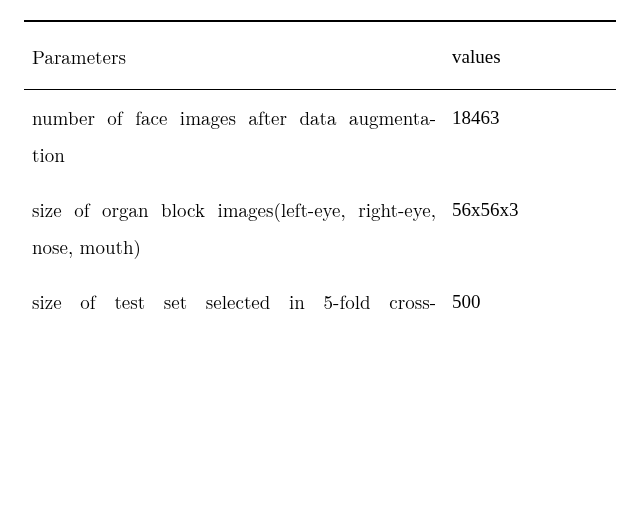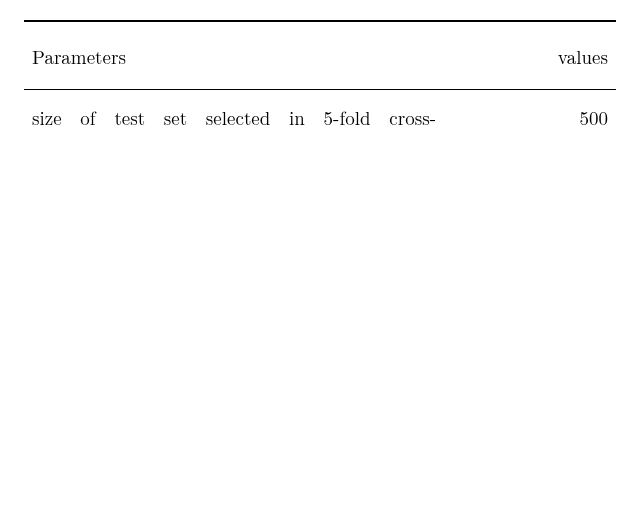--- a/index.html
+++ b/index.html
@@ -15,44 +15,58 @@
       width: 100%;
       border-collapse: collapse;
     }
     .rule-top { border-top: 2px solid #000; }
     .rule-mid { border-top: 1.2px solid #000; }
     .hdr td { padding: 16px 8px 14px 8px; margin-left: 17px; }
     .row td { padding: 9px 8px; vertical-align: top; }
     .row0 td { padding-top: 18px; }
     .param { width: 420px; text-align: left; line-height: 1.95; }
     .param.justify { text-align: justify; text-align-last: left; }
-    .val { text-align: right; white-space: nowrap; line-height: 1.95; }
+    .val { text-align: left; white-space: nowrap; line-height: 1.95; font-family: Liberation Serif, serif; }
     .last-row td { padding-bottom: 8px; }
     .gap { display: block; line-height: 1.95; }
   </style>
 </head>
 <body>
 
 <table class="tbl">
   <tbody>
       <tr class="rule-top">
         <td colspan="2" style="padding:0;height:0"></td>
       </tr>
   <tr class="hdr">
     <td class="param">Parameters</td>
     <td class="val">values</td>
   </tr>
   <tr class="rule-mid">
         <td colspan="2" style="padding:0;height:0"></td>
       </tr>
 
 
+  <tr class="row">
+    <td class="param justify">
+      <span class="gap" style="text-align-last:justify">number of face images after data augmenta-</span>
+      <span class="gap">tion</span>
+    </td>
+    <td class="val">18463</td>
+  </tr>
 
 
 
+  <tr class="row">
+    <td class="param justify">
+      <span class="gap" style="text-align-last:justify">size of organ block images(left-eye, right-eye,</span>
+      <span class="gap">nose, mouth)</span>
+    </td>
+    <td class="val">56x56x3</td>
+  </tr>
 
   <tr class="row last-row">
     <td class="param justify">
       <span class="gap" style="text-align-last:justify">size of test set selected in 5-fold cross-</span>
 
     </td>
     <td class="val">500</td>
   </tr>
 
 </tbody>

